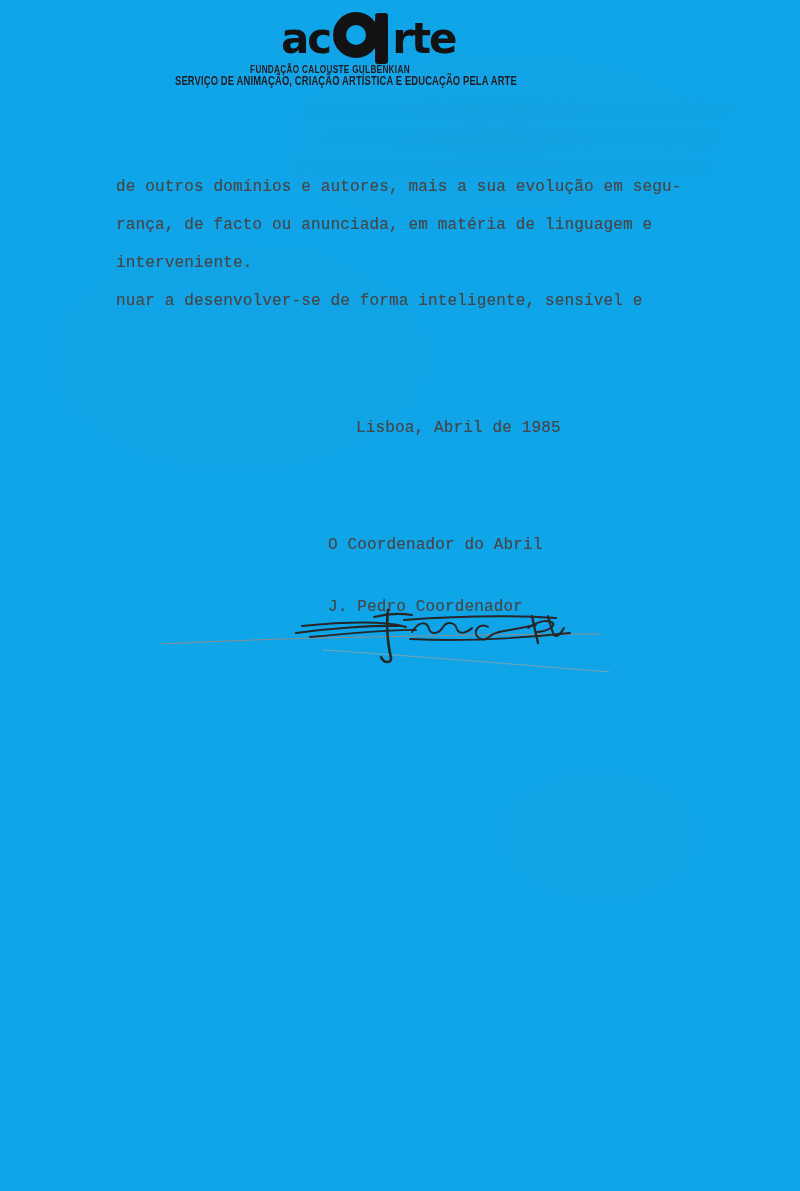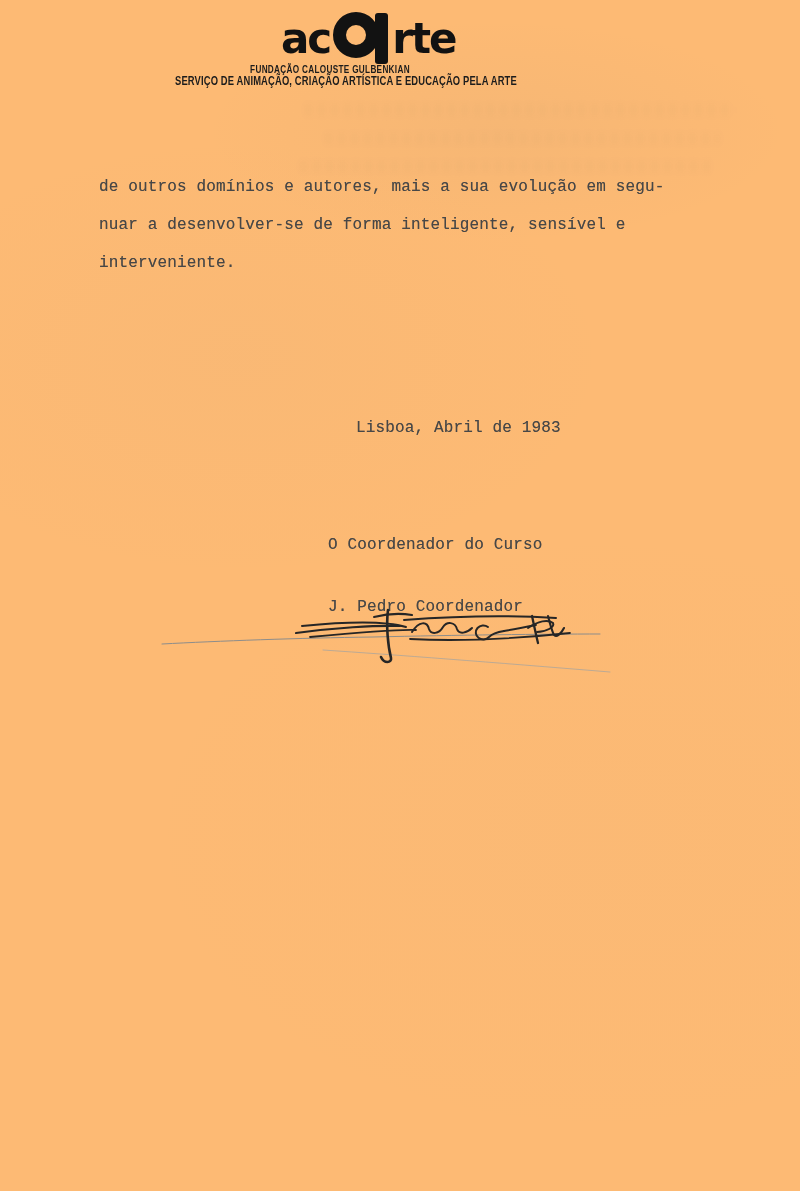--- a/index.html
+++ b/index.html
@@ -1,20 +1,20 @@
 <!DOCTYPE html>
 <html lang="pt"><head>
 <meta charset="utf-8">
 <style>
   html,body{margin:0;padding:0;background:#e9e8e6;}
   .page{
     position:relative;
     width:800px;height:1191px;
     margin:0 auto;
-    background:#fdba74;
+    background:#0ea5e9;
     overflow:hidden;
     font-family:"Liberation Sans",sans-serif;
     color:#454545;
   }
   
   .page::before{
     content:"";
     position:absolute;inset:0;
     background:
       radial-gradient(ellipse 420px 160px at 62% 11%, rgba(120,120,118,0.05), rgba(0,0,0,0) 70%),
@@ -89,21 +89,21 @@
 
   
   .typewriter{
     font-family:"Liberation Mono","DejaVu Sans Mono",monospace;
     font-size:16px;
     letter-spacing:0.15px;
     color:#474747;
     text-shadow:0 0 0.5px rgba(70,70,70,0.55);
     white-space:nowrap;
   }
-  .body-text{position:absolute;left:99px;top:177px;}
+  .body-text{position:absolute;left:116px;top:177px;}
   .body-line{height:38px;line-height:20px;}
   .dateline{position:absolute;left:356px;top:419px;}
   .closing-title{position:absolute;left:328px;top:536px;}
   .signer-name{position:absolute;left:328px;top:598px;}
 
   .signature{position:absolute;left:148px;top:604px;width:475px;height:80px;}
 </style>
 </head>
 <body>
 
@@ -121,27 +121,28 @@
     <div class="org-line1">FUNDAÇÃO CALOUSTE GULBENKIAN</div>
     <div class="org-line2">SERVIÇO DE ANIMAÇÃO, CRIAÇÃO ARTÍSTICA E EDUCAÇÃO PELA ARTE</div>
   </header>
 
   <div class="ghost ghost-1"></div>
   <div class="ghost ghost-2"></div>
   <div class="ghost ghost-3"></div>
 
   <main class="body-text typewriter">
     <div class="body-line">de outros domínios e autores, mais a sua evolução em segu-</div>
+    <div class="body-line">rança, de facto ou anunciada, em matéria de linguagem e</div>
+    <div class="body-line">interveniente.</div>
     <div class="body-line">nuar a desenvolver-se de forma inteligente, sensível e</div>
-    <div class="body-line">interveniente.</div>
   </main>
 
-  <div class="dateline typewriter">Lisboa, Abril de 1983</div>
+  <div class="dateline typewriter">Lisboa, Abril de 1985</div>
 
-  <div class="closing-title typewriter">O Coordenador do Curso</div>
+  <div class="closing-title typewriter">O Coordenador do Abril</div>
 
   <div class="signer-name typewriter">J. Pedro Coordenador</div>
 
   <svg class="signature" viewBox="0 0 475 80" fill="none" xmlns="http://www.w3.org/2000/svg">
 
     <path d="M14,40 C 70,37 150,34 225,33 C 310,31 395,30 452,30" stroke="#8d8d8b" stroke-width="1" stroke-linecap="round"></path>
 
     <path d="M 175,46 C 250,51 340,58 462,68" stroke="#a3a3a0" stroke-width="0.9" stroke-linecap="round" opacity="0.8"></path>
 
     <path d="M 148,29 C 185,24 228,21 252,22" stroke="#262626" stroke-width="2.2" stroke-linecap="round"></path>

